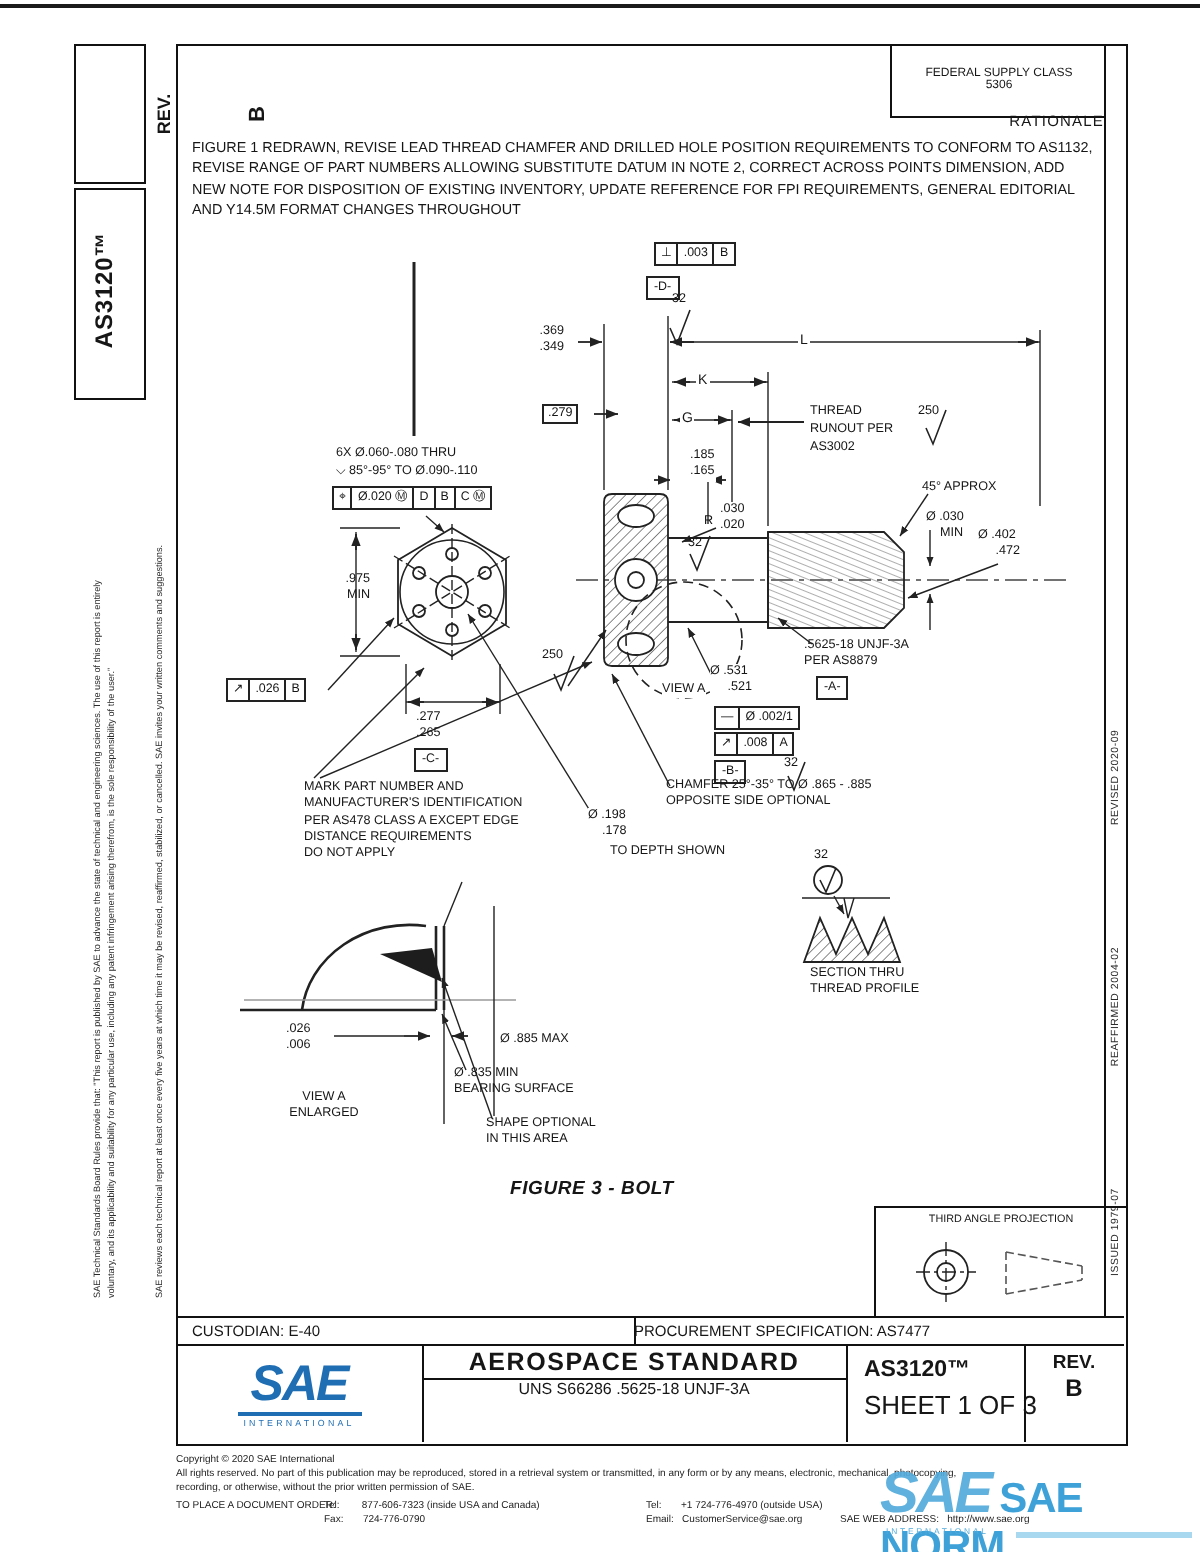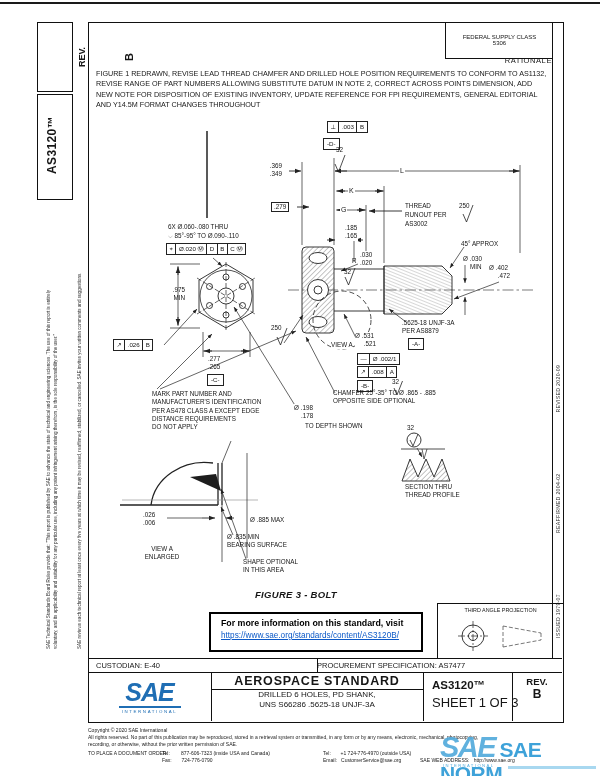--- a/index.html
+++ b/index.html
@@ -303,24 +303,20 @@
 IN THIS AREA</div>
   <div class="dl" style="left:141px;top:545px;text-align:center;width:42px;">VIEW A
 ENLARGED</div>
 
   <div class="dl" style="left:407px;top:424px;">32</div>
   <div class="dl" style="left:405px;top:483px;">SECTION THRU
 THREAD PROFILE</div>
 
   <div class="abs" style="left:255px;top:589px;font-size:9.5px;font-weight:bold;font-style:italic;letter-spacing:.3px;">FIGURE 3 - BOLT</div>
 
-  <div class="abs" style="left:209px;top:612px;width:214px;height:40px;border:2.5px solid #000;background:#fff;padding:4px 0 0 10px;box-sizing:border-box;">
-    <div style="font-size:8.8px;font-weight:bold;color:#000;">For more information on this standard, visit</div>
-    <div class="link" style="font-size:8.2px;margin-top:3px;">https://www.sae.org/standards/content/AS3120B/</div>
-  </div>
 
   <div class="abs" style="left:437px;top:603px;width:125px;height:55px;border-left:1.2px solid #111;border-top:1.2px solid #111;">
     <div style="font-size:5.4px;text-align:center;margin-top:3px;">THIRD ANGLE PROJECTION</div>
   </div>
 
   <div class="hline" style="left:88px;top:658px;width:474px;border-top-width:1.5px;"></div>
   <div class="vline" style="left:317px;top:658px;height:14px;"></div>
   <div class="abs" style="left:96px;top:661px;font-size:7.5px;">CUSTODIAN: E-40</div>
   <div class="abs" style="left:317px;top:661px;width:235px;text-align:left;font-size:7.5px;">PROCUREMENT SPECIFICATION: AS7477</div>
 
@@ -330,21 +326,20 @@
   <div class="vline" style="left:512px;top:672px;height:49px;"></div>
 
   <div class="abs" style="left:88px;top:674px;width:123px;height:46px;display:flex;flex-direction:column;align-items:center;justify-content:center;">
     <div style="font-size:25px;font-weight:bold;font-style:italic;color:#1f6eb4;line-height:1;letter-spacing:-1px;">SAE</div>
     <div style="width:62px;height:2px;background:#1f6eb4;margin-top:1px;"></div>
     <div style="font-size:4.4px;letter-spacing:1.6px;color:#1f6eb4;margin-top:1px;">INTERNATIONAL</div>
   </div>
 
   <div class="abs" style="left:211px;top:672px;width:212px;height:32px;text-align:center;">
     <div style="font-size:12.5px;font-weight:bold;letter-spacing:.8px;border-bottom:1.4px solid #111;padding:2px 0 1px;">AEROSPACE STANDARD</div>
-    <div style="font-size:8px;line-height:10px;">DRILLED 6 HOLES, PD SHANK,</div>
     <div style="font-size:8px;line-height:10px;">UNS S66286  .5625-18 UNJF-3A</div>
   </div>
 
   <div class="abs" style="left:432px;top:679px;">
     <div style="font-size:11.5px;font-weight:bold;">AS3120™</div>
     <div style="font-size:13px;margin-top:4px;">SHEET 1 OF 3</div>
   </div>
 
   <div class="abs" style="left:512px;top:676px;width:50px;text-align:center;">
     <div style="font-size:9.5px;font-weight:bold;">REV.</div>

